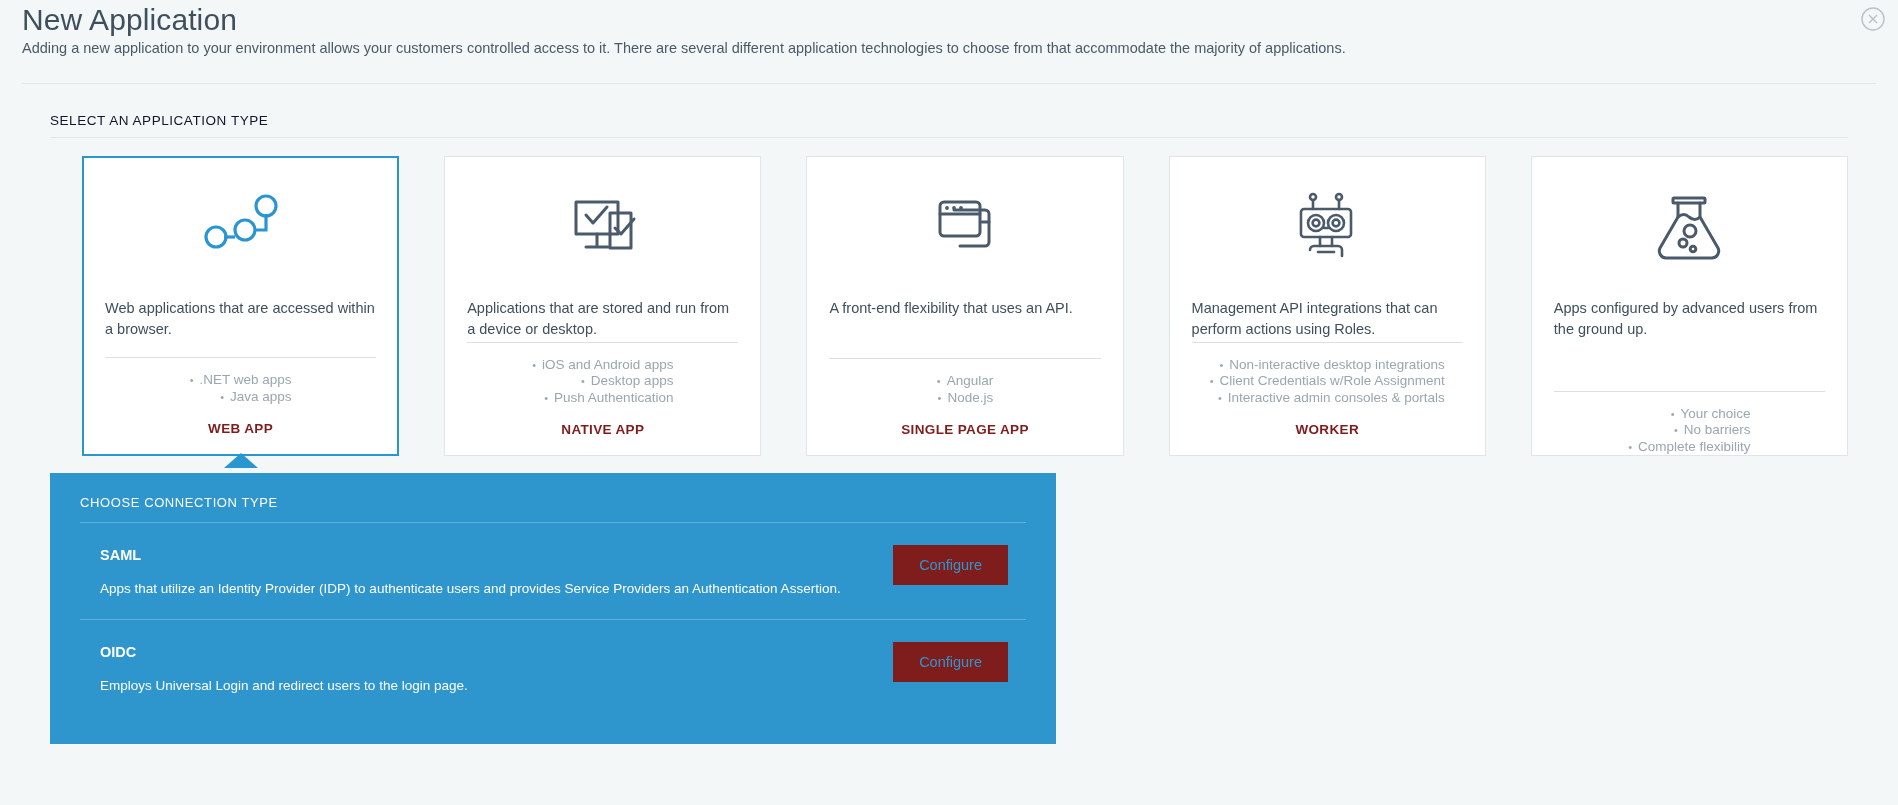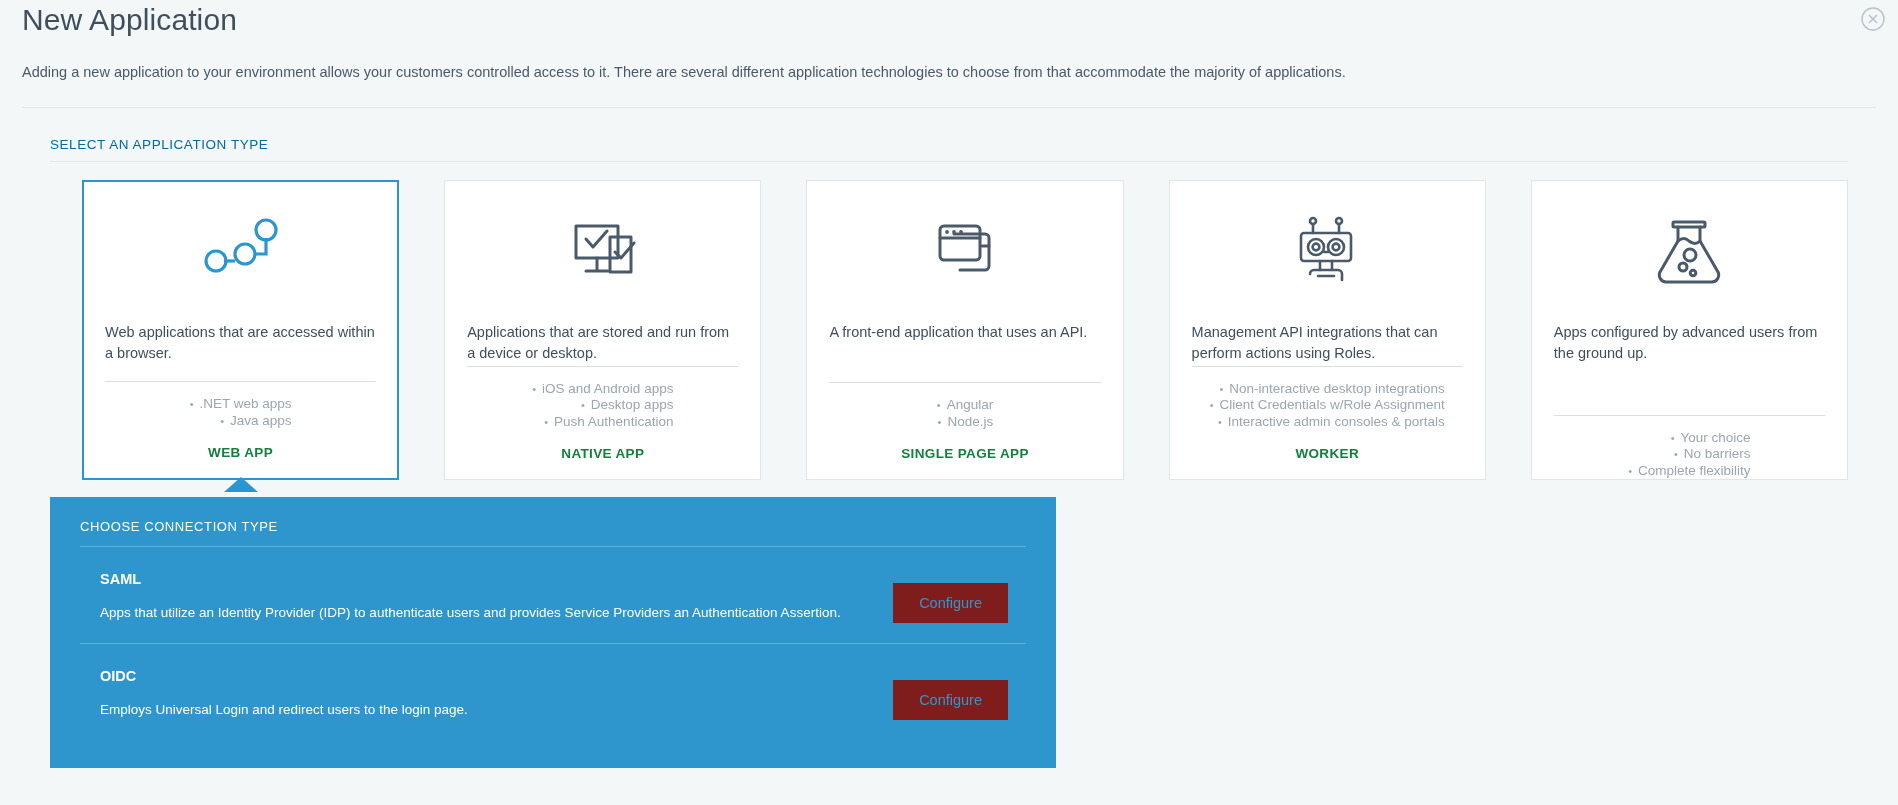--- a/index.html
+++ b/index.html
@@ -30,21 +30,21 @@
     color: #3f4f5c;
     letter-spacing: 0.1px;
     line-height: 36px;
     padding-top: 2px;
   }
 
   .page-subtitle {
     font-size: 14.5px;
     color: #4a5a66;
     line-height: 20px;
-    margin-top: 24px;
+    margin-top: 0;
     font-weight: 400;
   }
 
   .hdr-rule {
     border-bottom: 1px solid #e3e8eb;
     margin-top: 25px;
   }
 
   .close-btn {
     position: absolute;
@@ -56,21 +56,21 @@
     color: #b9c2c8;
   }
   .close-btn svg { display: block; }
 
   
   .section-wrap { padding: 0 28px; }
 
   .section-label {
     font-size: 13.5px;
     letter-spacing: 0.55px;
-    color: #0369a1;
+    color: #0f172a;
     margin-top: 29px;
     padding-bottom: 9px;
     border-bottom: 1px solid #e3e8eb;
     font-weight: 400;
   }
 
   
   .cards {
     display: flex;
     gap: 13px;
@@ -141,21 +141,21 @@
     align-self: center;
   }
   .card-bullets li { white-space: nowrap; }
   .card-bullets li::before { content: "\2022"; margin-right: 6px; font-size: 11px; }
 
   .card-footer {
     text-align: center;
     font-size: 13.5px;
     font-weight: bold;
     letter-spacing: 0.35px;
-    color: #15803d;
+    color: #7f1d1d;
     padding: 16px 0 18px 0;
   }
 
   
   .bullets-wrap {
     display: flex;
     justify-content: center;
     flex: 0 0 auto;
   }
 
@@ -172,21 +172,21 @@
   .conn-title {
     font-size: 13px;
     letter-spacing: 0.6px;
     font-weight: 400;
     padding-bottom: 12px;
     border-bottom: 1px solid #5fb0da;
   }
 
   .conn-row {
     display: flex;
-    align-items: flex-end;
+    align-items: flex-start;
     padding: 22px 0 20px 0;
     gap: 44px;
   }
   .conn-row.bordered { border-bottom: 1px solid #5fb0da; }
 
   .conn-text { flex: 1 1 auto; padding-left: 20px; }
 
   .conn-name {
     font-size: 14.5px;
     font-weight: bold;
@@ -293,21 +293,21 @@
               <path d="M32 20 H63 a4 4 0 0 1 4 4 V52 a4 4 0 0 1 -4 4 H38"></path>
               <path d="M60 32 H67"></path>
               <rect x="18" y="12" width="40" height="34" rx="4"></rect>
               <path d="M18 24 H58"></path>
               <circle cx="25" cy="18" r="1.9" fill="#4a5a6a" stroke="none"></circle>
               <circle cx="32" cy="18" r="1.9" fill="#4a5a6a" stroke="none"></circle>
               <circle cx="39" cy="18" r="1.9" fill="#4a5a6a" stroke="none"></circle>
             </g>
           </svg>
         </div>
-        <div class="card-desc">A front-end application that uses an API.</div>
+        <div class="card-desc">A front-end flexibility that uses an API.</div>
         <div class="card-rule"></div>
         <div class="bullets-wrap">
           <ul class="card-bullets">
             <li>Angular</li>
             <li>Node.js</li>
           </ul>
         </div>
         <div class="card-footer">SINGLE PAGE APP</div>
       </div>
 

